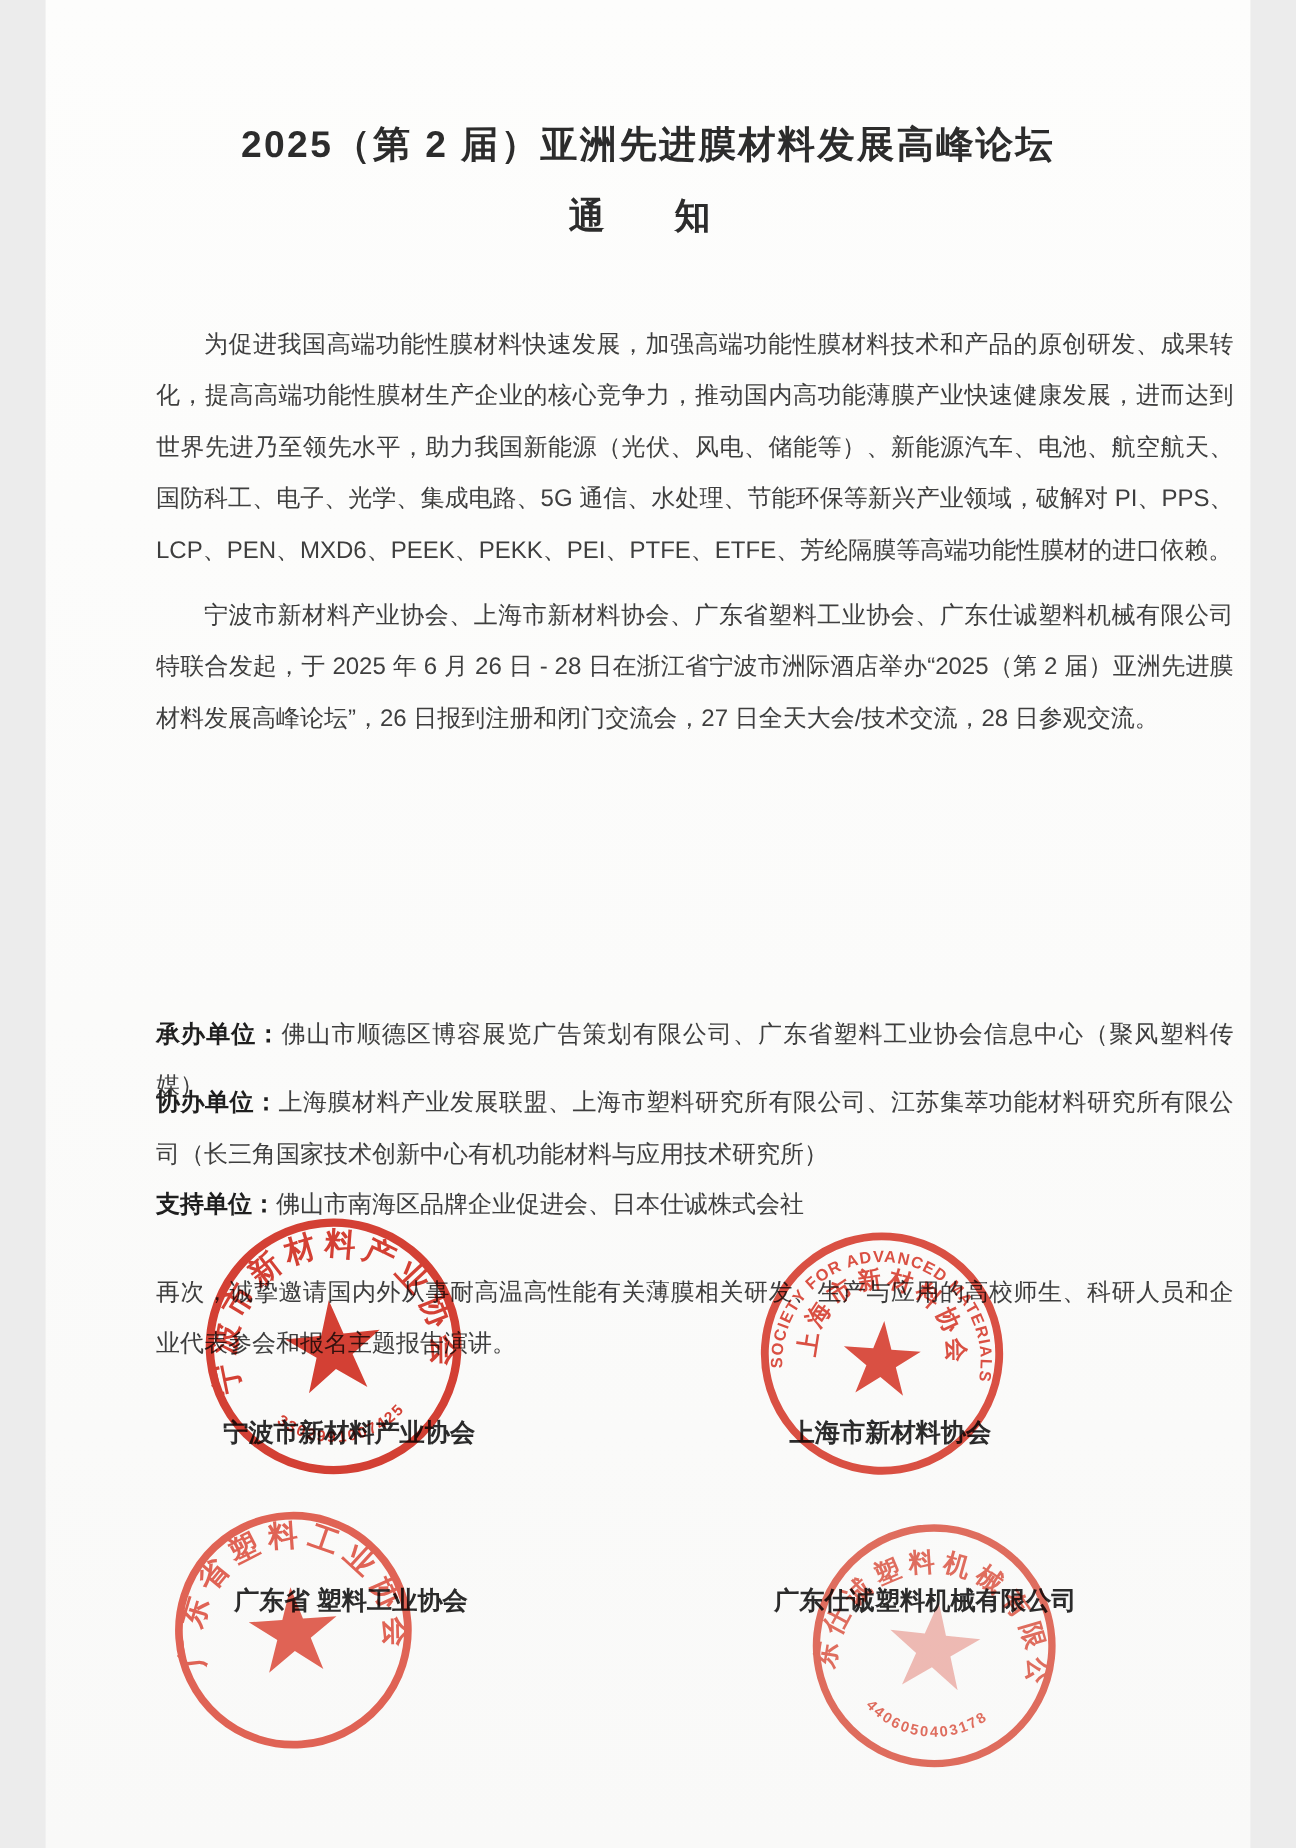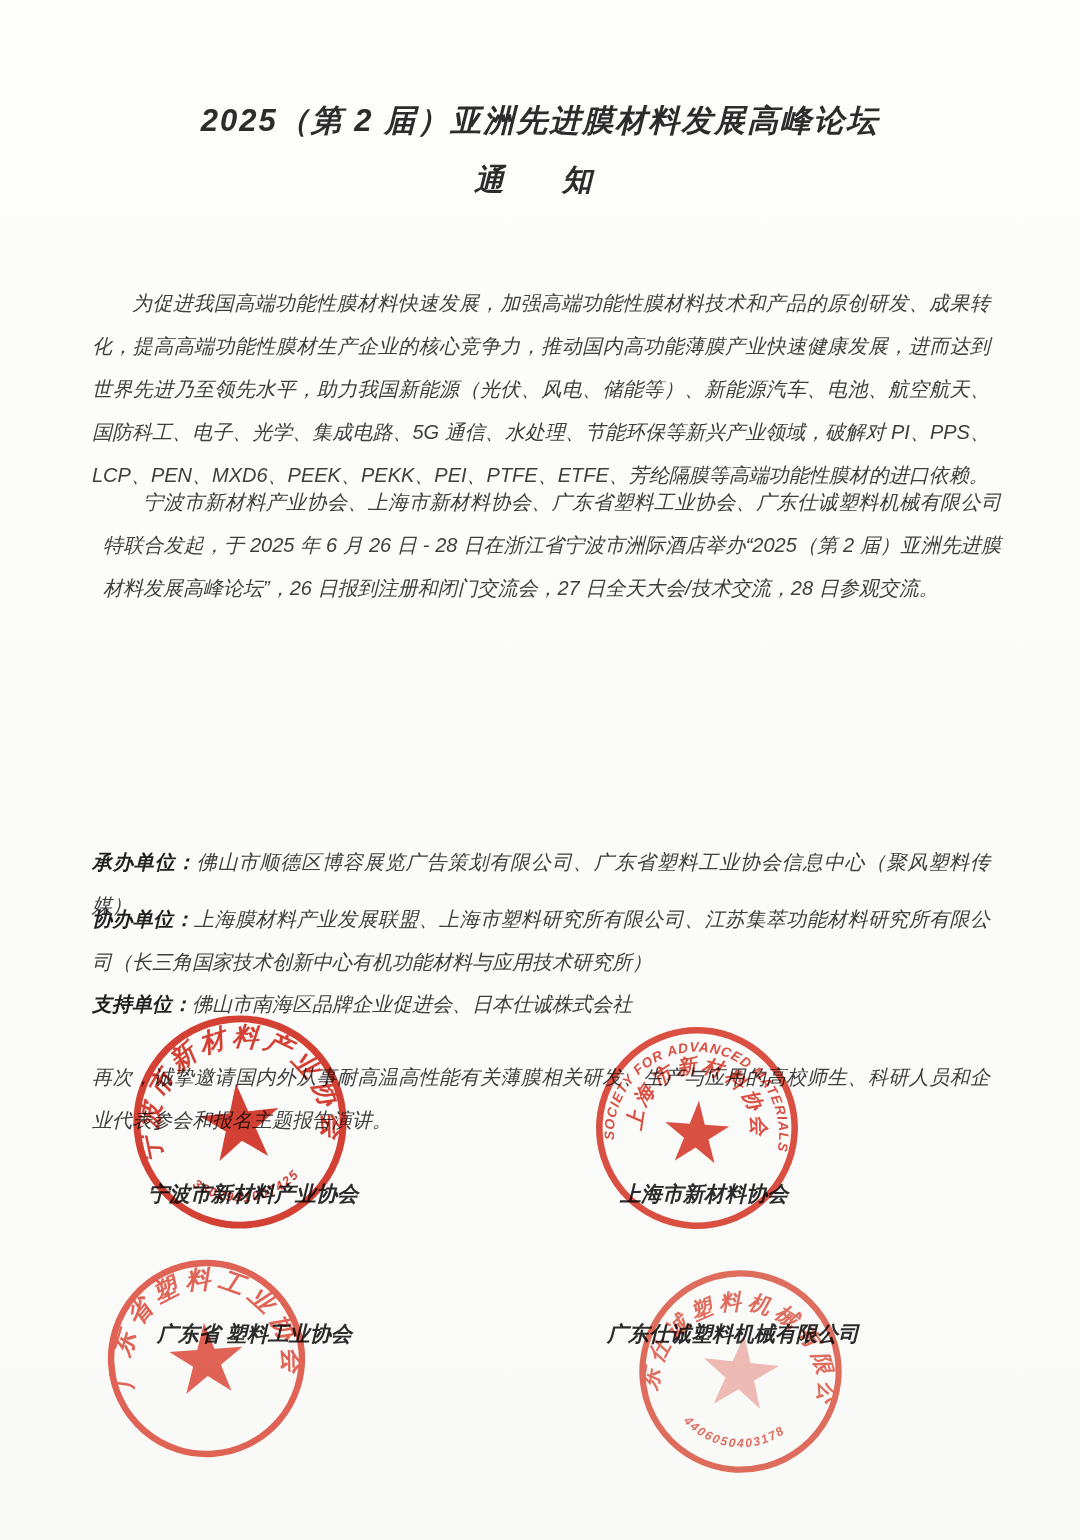--- a/index.html
+++ b/index.html
@@ -1,33 +1,32 @@
 <!DOCTYPE html>
 <html><head>
 <meta charset="utf-8">
 <style>
   html,body { margin:0; padding:0; background:#ececec; }
   .page {
-    position:relative; width:1080px; height:1540px; margin:0 auto;
+    position:relative; width:1004px; height:1540px; margin:0 auto;
     background:linear-gradient(180deg,#fdfdfc 0%, #fbfbfa 55%, #f9f9f8 100%);
     overflow:hidden;
     font-family:"Liberation Sans", sans-serif;
     color:#3e3e3e;
-    font-style:italic;
   }
   .title { position:absolute; left:0; right:0; text-align:center; font-weight:bold; color:#2c2c2c; margin:0; }
   .t1 { top:100px; font-size:31px; letter-spacing:2px; }
   .t2 { top:160px; font-size:30px; letter-spacing:14px; }
   .body-text, .org {
     position:absolute; left:92px; width:898px; margin:0;
     font-size:20px; line-height:43px; text-align:justify; color:#3e3e3e;
   }
   .indent { text-indent:2em; }
-  .p1 { top:282px; }
-  .p2 { top:481px;margin-left:11px; }
+  .p1 { top:266px; }
+  .p2 { top:492px; }
   .p3 { top:609px; }
   .org1 { top:784px; }
   .org2 { top:841px; }
   .org3 { top:898px; }
   .org4 { top:983px; }
   .org .lbl { font-weight:bold; color:#1f1f1f; }
   .closing { top:1056px; }
   .sig { position:absolute; margin:0; font-size:21px; font-weight:bold; color:#2b2b2b; z-index:2; }
   .sig1 { left:148px; top:1180px; }
   .sig2 { left:620px; top:1180px; }

